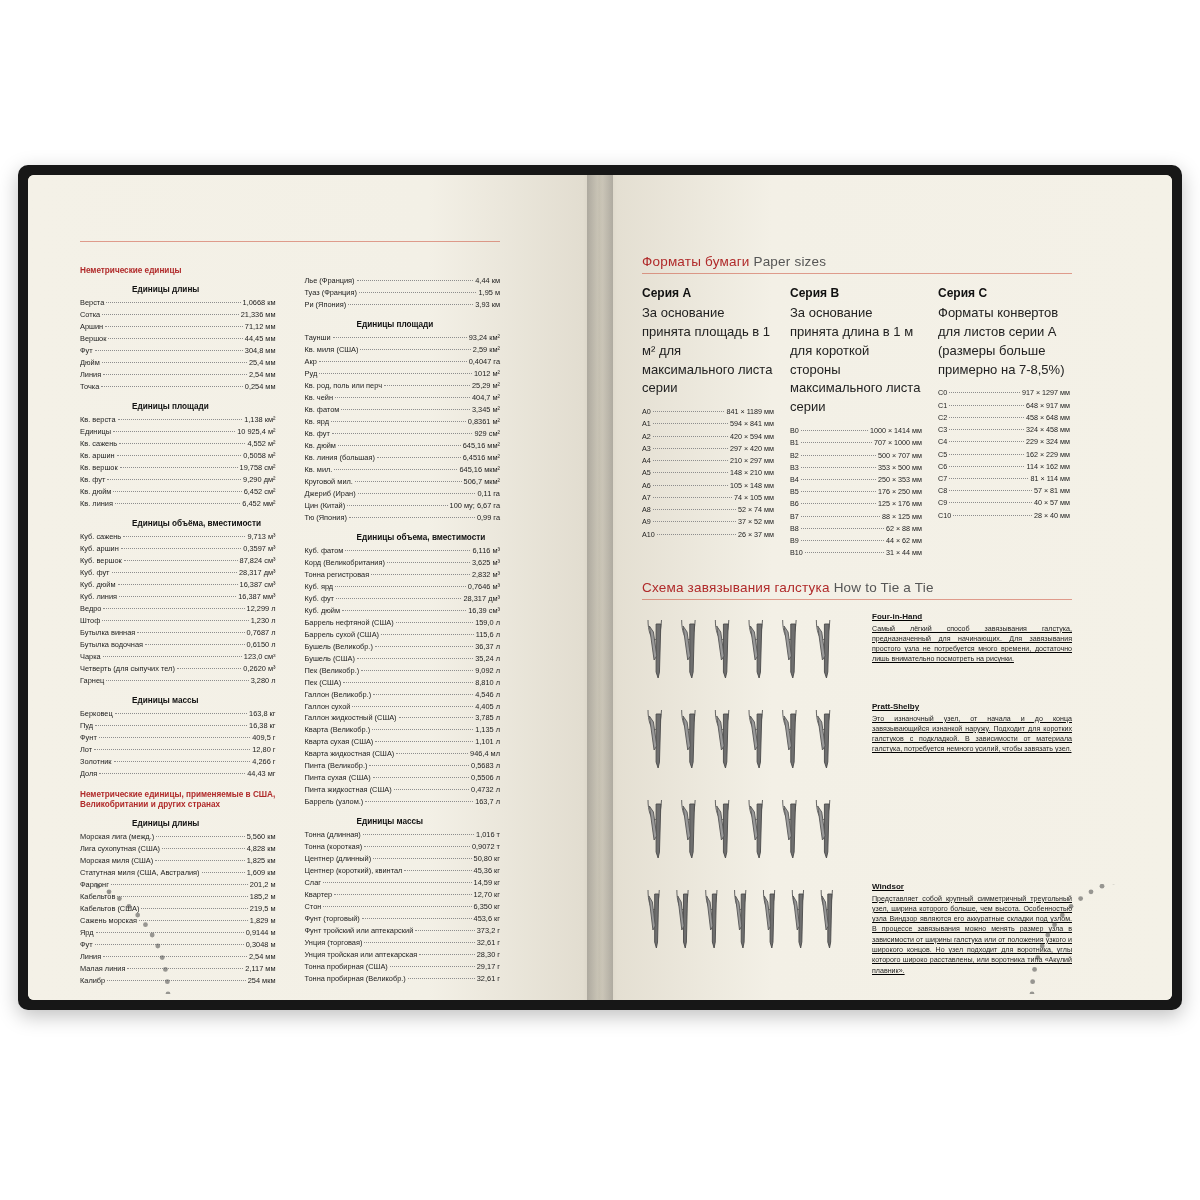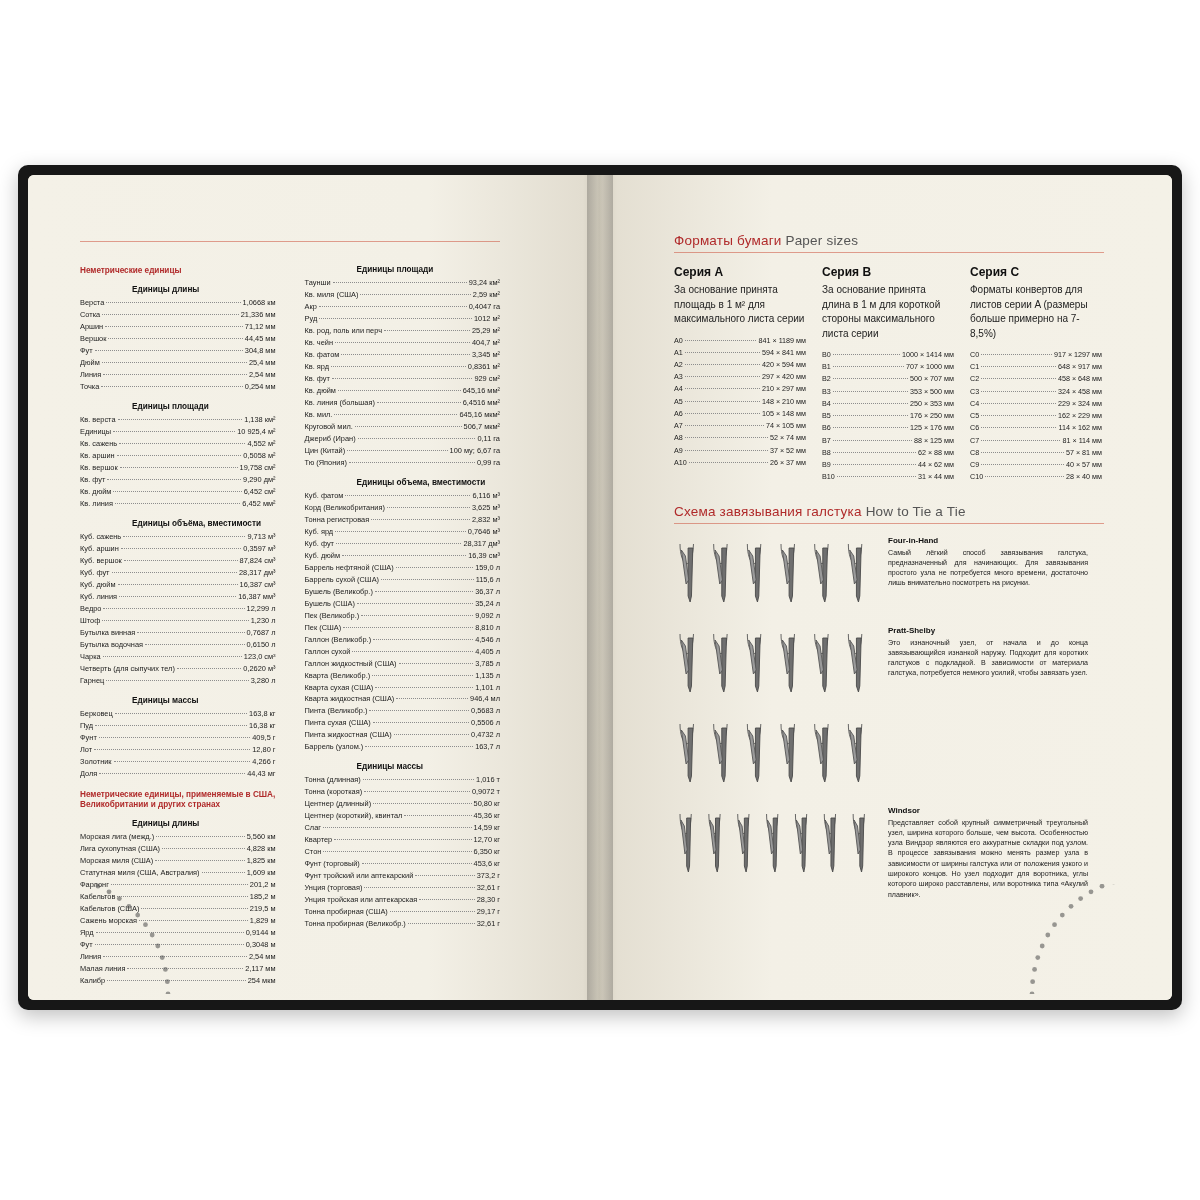--- a/index.html
+++ b/index.html
@@ -32,29 +32,29 @@
   .entry .nm{white-space:nowrap;}
   .entry .dots{flex:1;margin:0 2px;border-bottom:1px dotted #8d8d8d;transform:translateY(-2px);}
   .entry .vl{white-space:nowrap;}
 
   
   .lp{position:absolute;left:52px;top:62px;width:420px;}
   .lp .cols{display:flex;gap:29px;margin-top:14px;}
   .lp .c{width:199px;}
 
   
-  .rp{position:absolute;left:42px;top:58px;width:430px;margin-left:32px;}
+  .rp{position:absolute;left:42px;top:79px;width:430px;}
   .paper-cols{display:flex;gap:16px;margin-top:12px;}
   .pc{width:132px;}
   .pc h4{font-size:12px;font-weight:bold;margin:0 0 4px;color:#111;}
-  .pc p{font-size:10px;line-height:1.45;margin:0 0 8px;color:#222;}
+  .pc p{font-size:13px;line-height:1.45;margin:0 0 8px;color:#222;}
   .pc .entry{font-size:7.2px;line-height:1.7;}
 
   .tie-title{margin-top:20px;}
-  .tie-block{display:flex;gap:4px;margin-top:12px;}
+  .tie-block{display:flex;gap:20px;margin-top:12px;text-decoration:underline;}
   .tie-figs{width:210px;height:78px;}
   .tie-txt{width:200px;}
   .tie-txt h5{font-size:8px;margin:0 0 3px;color:#111;}
   .tie-txt p{font-size:7.1px;line-height:1.45;margin:0;color:#222;text-align:justify;}
 
   svg{display:block;}
 </style>
 </head>
 <body>
 
@@ -312,20 +312,37 @@
                     <span class="vl">2,117 мм</span>
                   </div>
                   <div class="entry">
                     <span class="nm">Калибр</span>
                     <span class="dots"></span>
                     <span class="vl">254 мкм</span>
                   </div>
                 </div>
             </div>
             <div class="c">
+              <div id="lp-c2-top" style="margin-top:19px">
+                  <div class="entry">
+                    <span class="nm">Лье (Франция)</span>
+                    <span class="dots"></span>
+                    <span class="vl">4,44 км</span>
+                  </div>
+                  <div class="entry">
+                    <span class="nm">Туаз (Франция)</span>
+                    <span class="dots"></span>
+                    <span class="vl">1,95 м</span>
+                  </div>
+                  <div class="entry">
+                    <span class="nm">Ри (Япония)</span>
+                    <span class="dots"></span>
+                    <span class="vl">3,93 км</span>
+                  </div>
+                </div>
               <div id="lp-c2">
                   <div class="sect-bold">Единицы площади</div>
                   <div class="entry">
                     <span class="nm">Таунши</span>
                     <span class="dots"></span>
                     <span class="vl">93,24 км²</span>
                   </div>
                   <div class="entry">
                     <span class="nm">Кв. миля (США)</span>
                     <span class="dots"></span>

